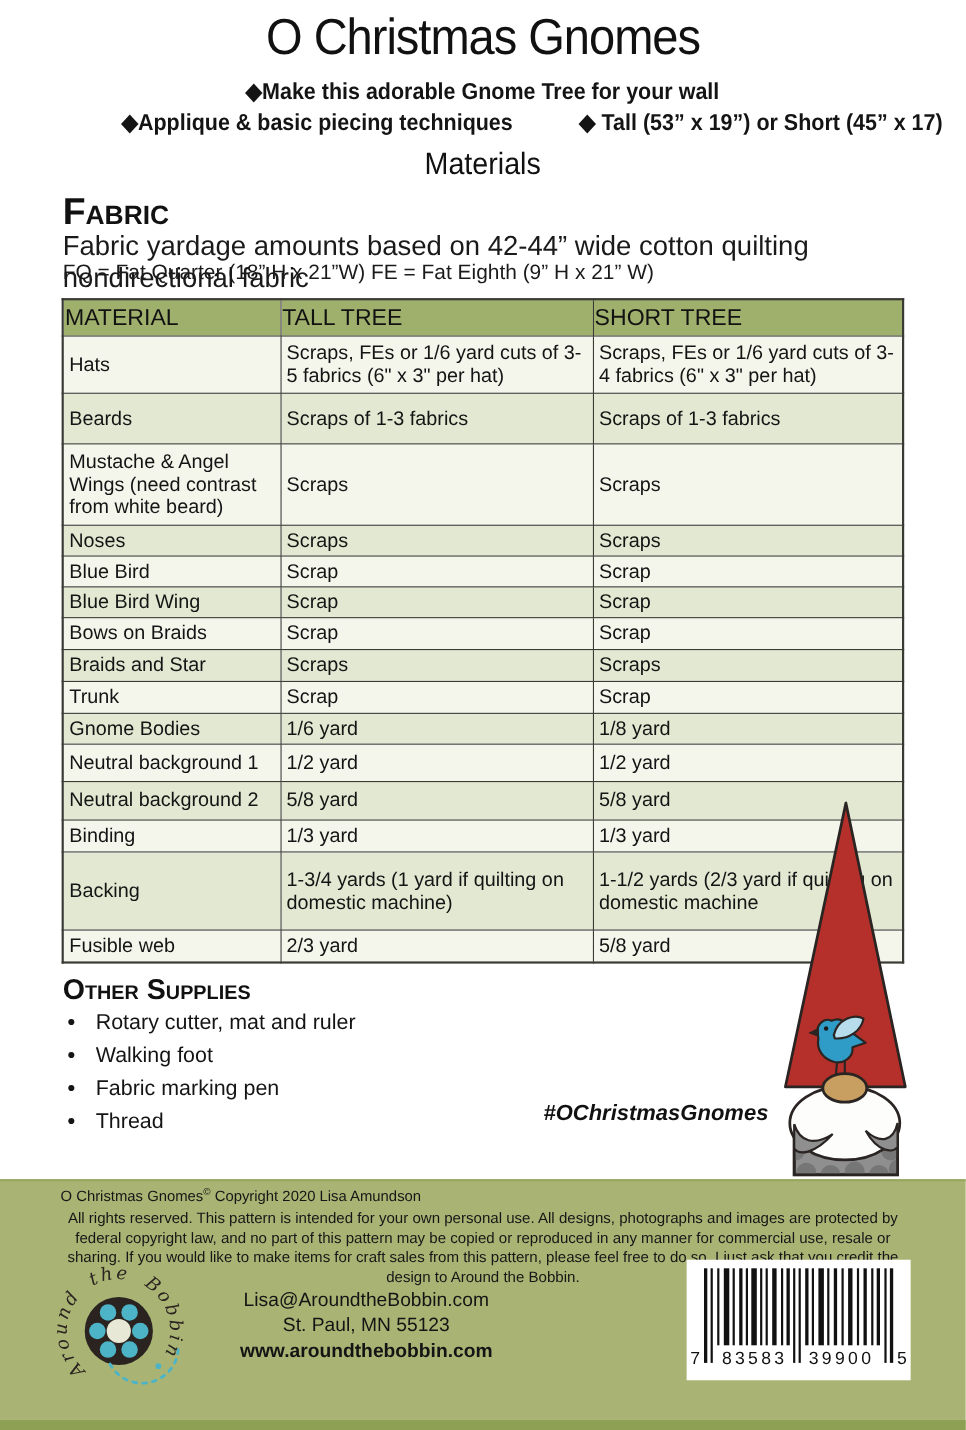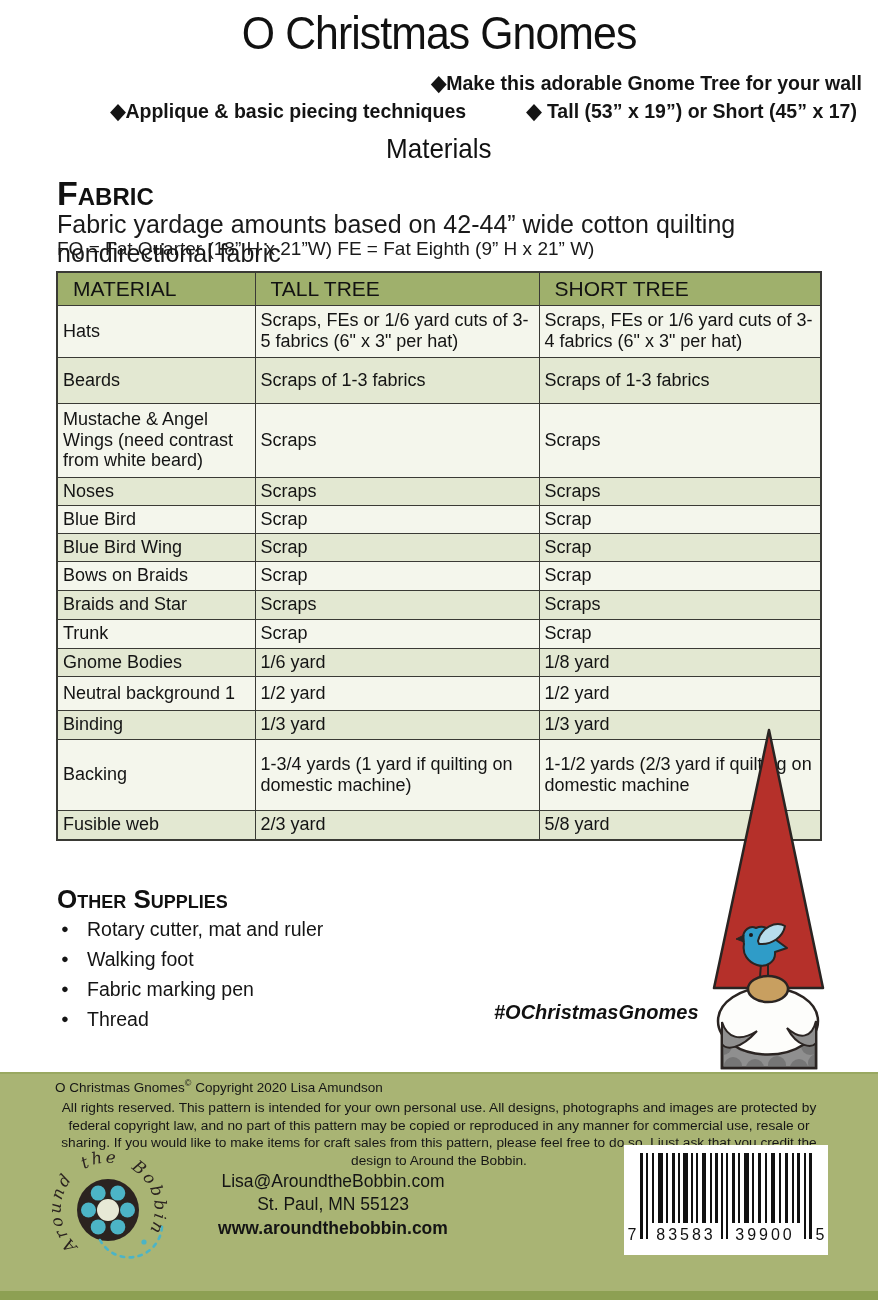--- a/index.html
+++ b/index.html
@@ -6,40 +6,40 @@
   body{
     width:878px;height:1300px;position:relative;background:#ffffff;
     font-family:"Liberation Sans", sans-serif;color:#1a1a1a;overflow:hidden;
   }
   .abs{position:absolute;}
   .condensed{display:inline-block;transform:scaleX(.93);transform-origin:50% 50%;}
 
   
   .title-wrap{top:6px;left:0;width:878px;text-align:center;}
   .title{font-size:46px;letter-spacing:-1px;color:#111;}
-  .sub1-wrap{top:71px;left:0;width:878px;text-align:right;}
+  .sub1-wrap{top:71px;left:0;width:878px;text-align:center;}
   .sub2-wrap{top:99px;left:0;width:878px;text-align:center;padding-left:44px;}
   .subtitle{font-size:21px;font-weight:600;color:#141414;}
   .sub-gap{display:inline-block;width:34px;}
   .materials-wrap{top:133px;left:0;width:878px;text-align:center;}
   .materials-h{font-size:28px;color:#111;}
 
   
   .fabric-h{top:174px;left:57px;font-size:34px;font-weight:600;font-variant:small-caps;color:#111;}
   .fabric-l1{top:210px;left:57px;font-size:25px;width:790px;}
   .fabric-l2{top:238px;left:57px;font-size:19px;width:790px;}
 
   
   table.mat{
     position:absolute;left:56px;top:271px;width:764px;border-collapse:collapse;
     table-layout:fixed;font-size:18px;line-height:1.16;color:#141414;
     border:2px solid #3a3a35;
   }
   table.mat th,table.mat td{border:1.6px solid #3a3a35;padding:1px 5px;vertical-align:middle;text-align:left;overflow:hidden;}
-  table.mat thead th{background:#9fb06c;font-size:21px;font-weight:500;color:#121212;padding:3px 15px;}
+  table.mat thead th{background:#9fb06c;font-size:21px;font-weight:500;color:#121212;padding:3px 1px;}
   table.mat tbody tr:nth-child(odd) td{background:#f4f6ec;}
   table.mat tbody tr:nth-child(even) td{background:#e3e8d2;}
   tr.h33{height:33px}tr.h52{height:52px}tr.h46{height:46px}tr.h74{height:74px}
   tr.h28{height:28px}tr.h29{height:29px}tr.h34{height:34px}tr.h35{height:35px}
   tr.h71{height:71px}tr.h30{height:30px}
 
   
   .supplies-h{top:884px;left:57px;font-size:26px;font-weight:600;font-variant:small-caps;color:#111;}
   ul.supplies{top:918px;left:60px;margin:0;padding:0;list-style:none;}
   ul.supplies li{font-size:19.5px;margin:0 0 7px 0;padding-left:27px;position:relative;color:#141414;}
@@ -146,20 +146,25 @@
         </tr>
       <tr class="h28">
           <td>Gnome Bodies</td>
           <td>1/6 yard</td>
           <td>1/8 yard</td>
         </tr>
       <tr class="h34">
           <td>Neutral background 1</td>
           <td>1/2 yard</td>
           <td>1/2 yard</td>
+        </tr>
+      <tr class="h35">
+          <td>Neutral background 2</td>
+          <td>5/8 yard</td>
+          <td>5/8 yard</td>
         </tr>
       <tr class="h29">
           <td>Binding</td>
           <td>1/3 yard</td>
           <td>1/3 yard</td>
         </tr>
       <tr class="h71">
           <td>Backing</td>
           <td>1-3/4 yards (1 yard if quilting on domestic machine)</td>
           <td>1-1/2 yards (2/3 yard if quilting on domestic machine</td>

